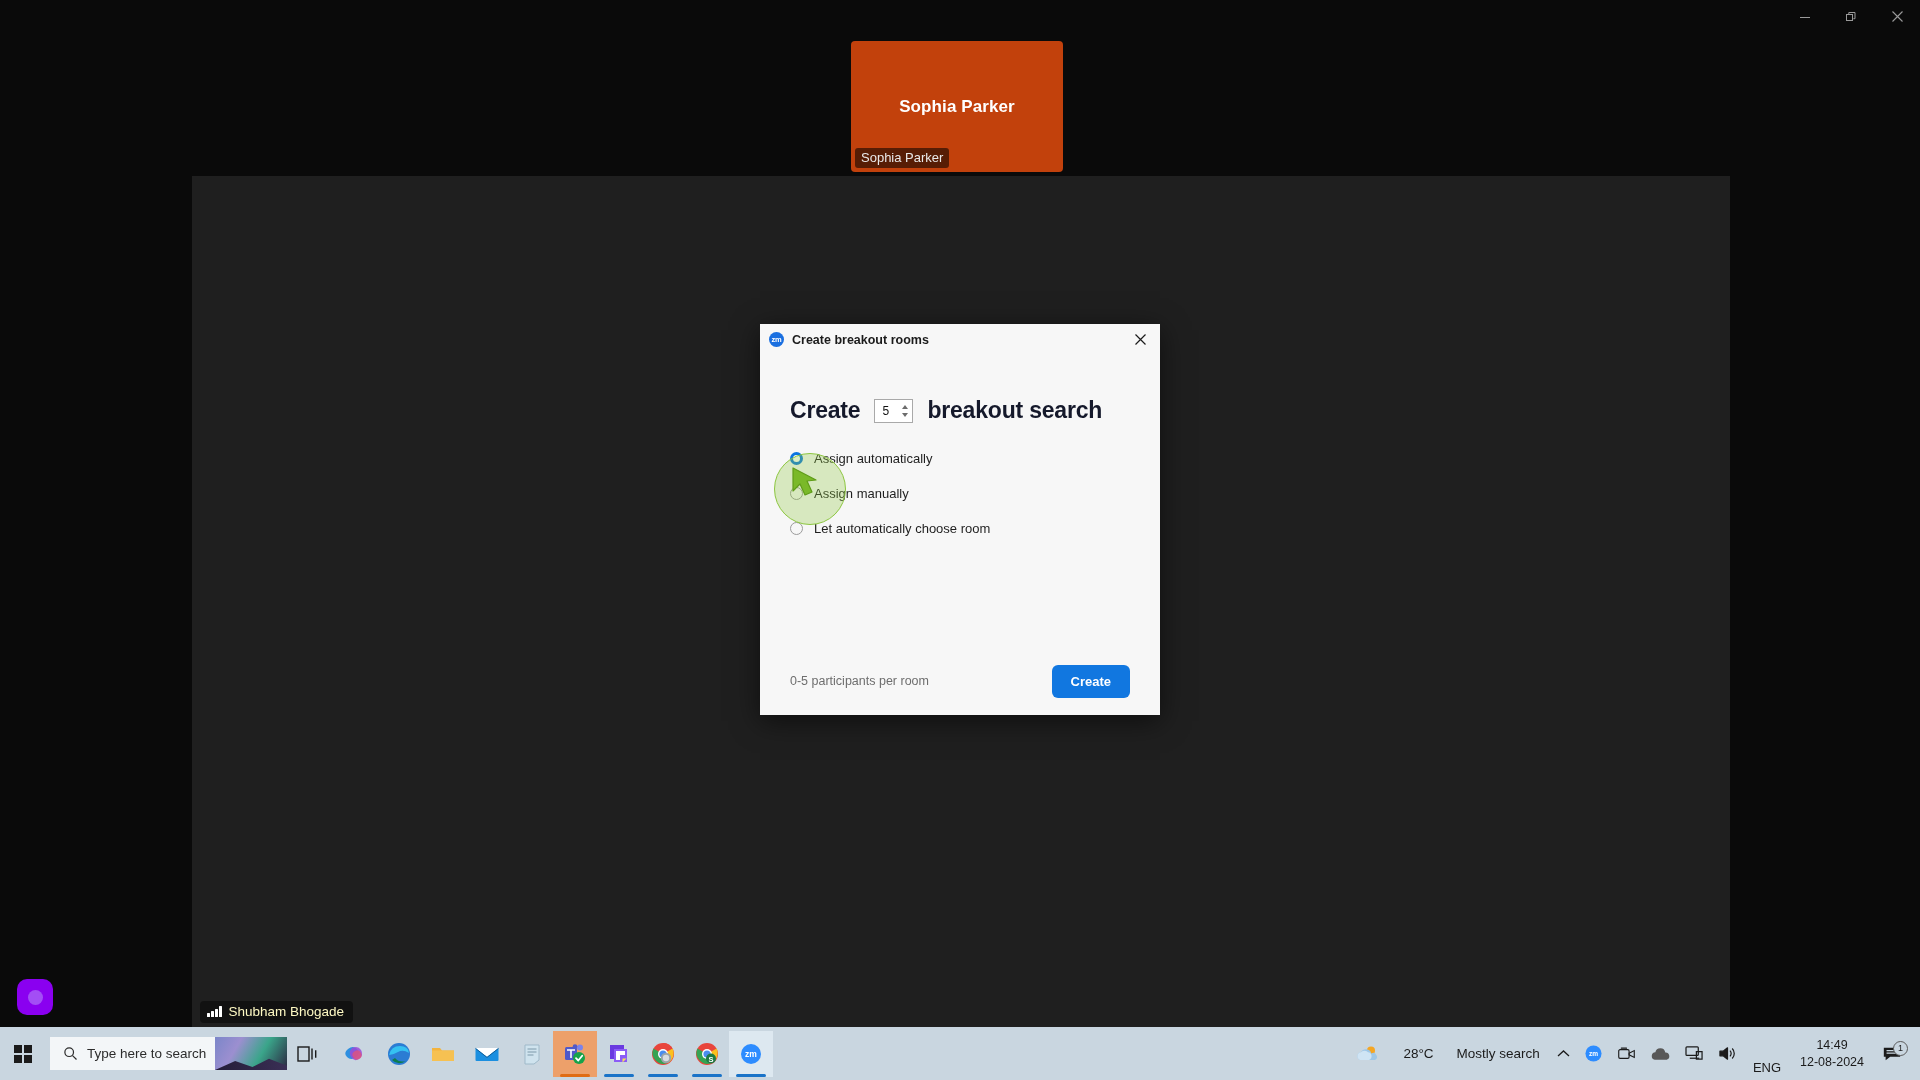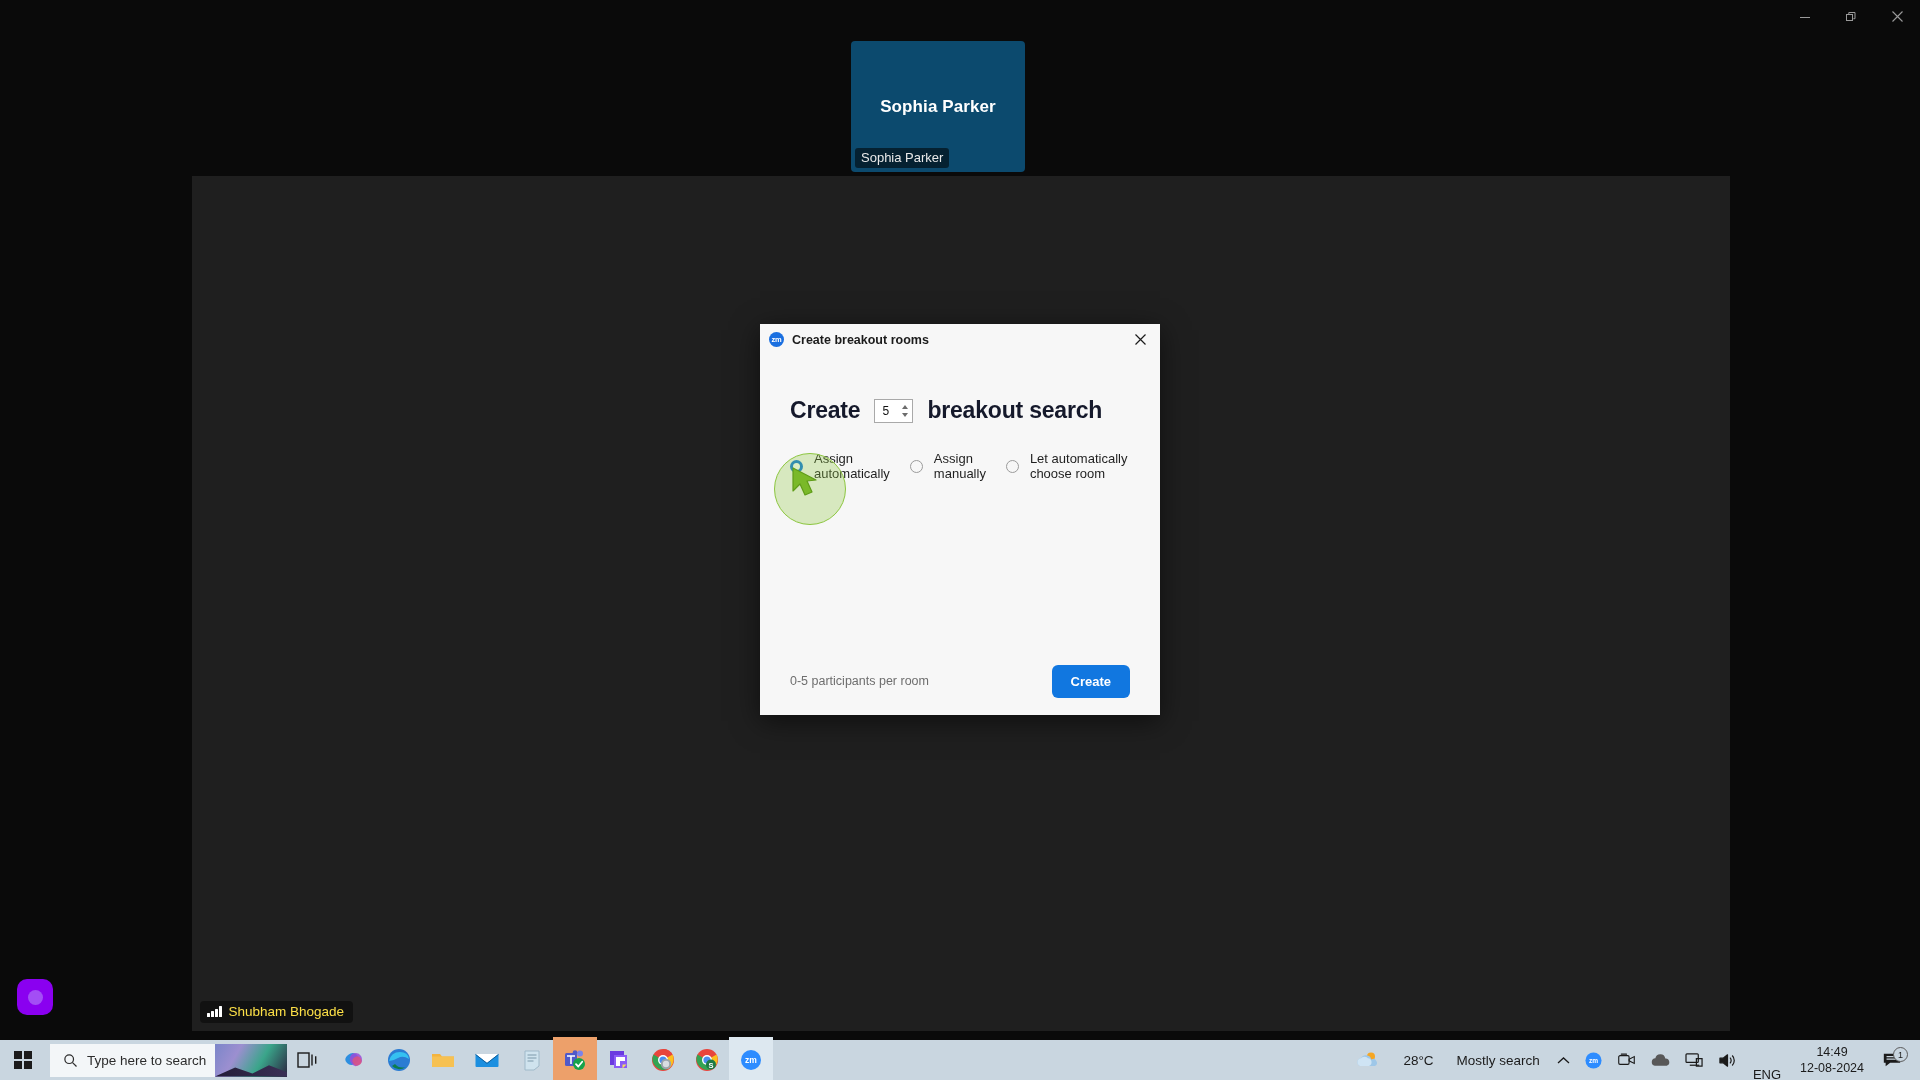--- a/index.html
+++ b/index.html
@@ -19,43 +19,43 @@
     z-index:30;
   }
   #win-controls .wc {
     width:46px; height:33px; display:flex; align-items:center; justify-content:center;
     color:#9a9a9a;
   }
   #win-controls .wc svg { display:block; }
 
   
   #video-tile {
-    position:absolute; left:851px; top:41px; width:174px; height:131px;
-    background:#0c4a6e; border-radius:4px; overflow:hidden;
+    position:absolute; left:851px; top:41px; width:212px; height:131px;
+    background:#c2410c; border-radius:4px; overflow:hidden;
   }
   #video-tile .vt-center {
     position:absolute; inset:0; display:flex; align-items:center; justify-content:center;
     color:#ffffff; font-size:17px; font-weight:bold; letter-spacing:.1px;
   }
   #video-tile .vt-name {
     position:absolute; left:4px; bottom:4px;
     background:rgba(0,0,0,.55); color:#e9e9e9;
     font-size:13px; padding:2px 6px 3px 6px; border-radius:3px;
   }
 
   
   #meeting-stage {
     position:absolute; left:192px; top:176px; width:1538px; height:855px;
     background:#1f1f1f;
   }
   #status-chip {
     position:absolute; left:8px; bottom:8px;
     display:flex; align-items:center; gap:7px;
     background:rgba(0,0,0,.45); padding:3px 9px 4px 7px; border-radius:4px;
-    color:#fde047; font-size:13.5px;
+    color:#fef9c3; font-size:13.5px;
   }
   .bars { display:flex; align-items:flex-end; gap:1.5px; height:11px; }
   .bars i { width:2.5px; background:#ffffff; display:block; border-radius:.5px; }
   .bars i:nth-child(1){height:4px}
   .bars i:nth-child(2){height:6px}
   .bars i:nth-child(3){height:8.5px}
   .bars i:nth-child(4){height:11px}
 
   
   #self-thumb {
@@ -104,21 +104,21 @@
   #rooms-count .spin {
     position:absolute; right:2px; top:0; height:100%;
     display:flex; flex-direction:column; justify-content:center; gap:4px;
     padding:0 2px;
   }
   .tri { width:0; height:0; border-left:3.5px solid transparent; border-right:3.5px solid transparent; }
   .tri.up { border-bottom:4px solid #6c6c6c; }
   .tri.dn { border-top:4px solid #6c6c6c; }
 
   
-  #radio-group { margin-top:27px; display:flex; flex-direction:row; gap:20px; }
+  #radio-group { margin-top:27px; display:flex; flex-direction:column; gap:20px; }
   .radio-row { display:flex; align-items:center; gap:11px; position:relative; }
   .radio {
     width:13px; height:13px; border-radius:50%; border:1.4px solid #9b9b9b;
     background:#f7f7f7; flex:none; position:relative;
   }
   .radio.checked { border:3.6px solid #0b76e0; background:#ffffff; }
   .radio-label { font-size:13px; color:#1f1f1f; }
 
   
   #cursor-halo {
@@ -136,21 +136,21 @@
   }
   #participants-note { font-size:12.5px; color:#6e6e6e; }
   #create-button {
     background:#1177e0; color:#ffffff; border:none; border-radius:6px;
     font-size:13px; font-weight:bold; padding:9px 19px;
     font-family:"Liberation Sans", sans-serif;
   }
 
   
   #taskbar {
-    position:absolute; left:0; bottom:0; width:1920px; height:40px;
+    position:absolute; left:0; bottom:0; width:1920px; height:53px;
     background:#c9d6e0;
     display:flex; align-items:center;
   }
   #start-btn { width:46px; height:46px; display:flex; align-items:center; justify-content:center; }
   .win-logo { display:grid; grid-template-columns:8px 8px; grid-template-rows:8px 8px; gap:2px; }
   .win-logo span { background:#1b1b1b; display:block; }
 
   #search-box {
     width:237px; height:33px; background:#f3f6f8; margin-left:4px;
     display:flex; align-items:center; gap:9px; padding-left:13px;

